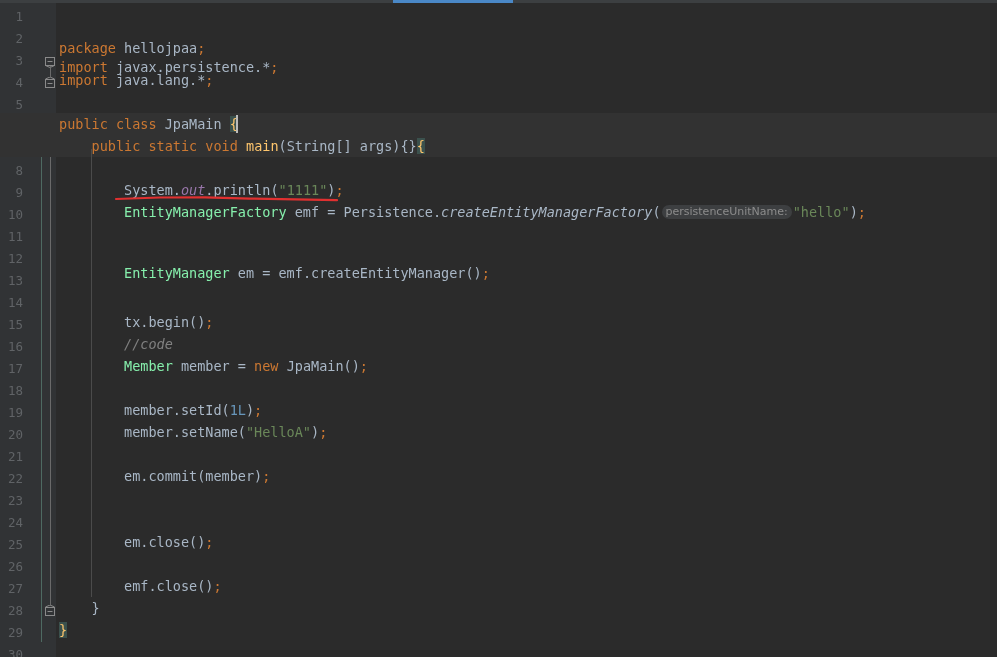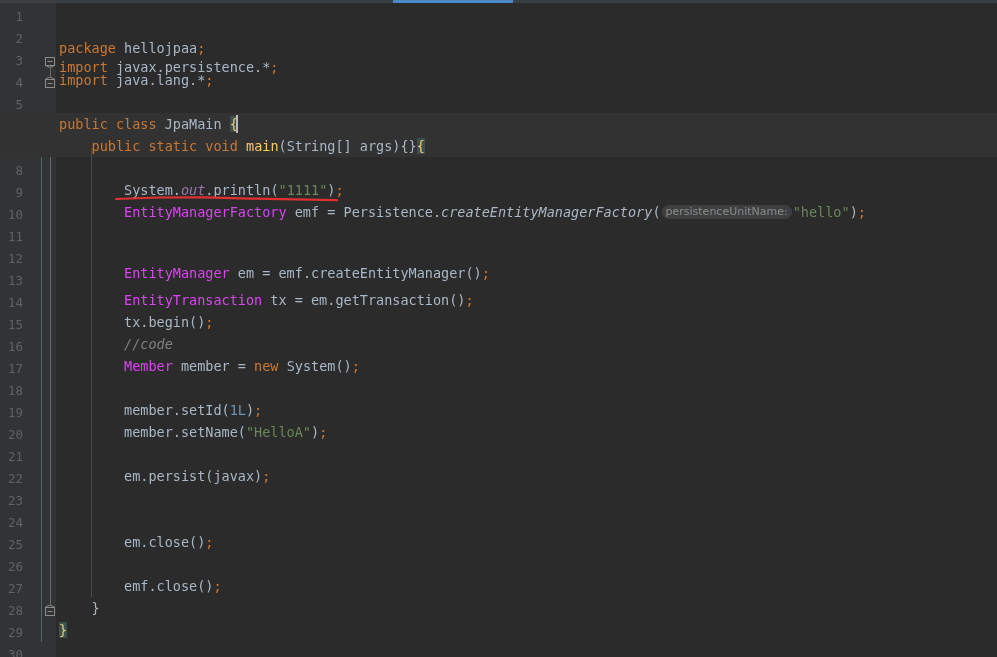--- a/index.html
+++ b/index.html
@@ -48,21 +48,21 @@
     color:#a9b7c6;
   }
   .line .txt{position:absolute;left:0;top:0;white-space:pre;}
   .caret-row{position:absolute;left:-56px;right:0;height:22px;background:#323232;}
 
   
   .indent-guide{position:absolute;width:1px;background:#4b4b4b;}
 
   
   .kw{color:#cc7832;}
-  .typ{color:#d946ef;}
+  .typ{color:#86efac;}
   .str{color:#6a8759;}       
   .num{color:#6897bb;}       
   .cmt{color:#808080;font-style:italic;}
   .fld{color:#9876aa;font-style:italic;}   
   .mthd-static{color:#a9b7c6;font-style:italic;}
   .punc{color:#a9b7c6;}
   .semi{color:#cc7832;}
   .ident{color:#a9b7c6;}
 
   
@@ -180,27 +180,26 @@
       <div class="caret-row" style="top: 132px;"></div>
       <div class="indent-guide" style="left: 35.2px; top: 146px; height: 448px;"></div>
       <div class="line" style="top: 0px;"><span class="txt" style="left: 3px; margin-top: 34px;"><span class="kw">package</span><span class="ident"> hellojpaa</span><span class="semi">;</span></span></div>
       <div class="line" style="top: 46px; margin-top: 7px;"><span class="txt" style="left: 3px;"><span class="kw">import</span><span class="ident"> javax.persistence.*</span><span class="semi">;</span></span></div>
       <div class="line" style="top: 66px;"><span class="txt" style="left: 3px;"><span class="kw">import</span><span class="ident"> java.lang.*</span><span class="semi">;</span></span></div>
       <div class="line" style="top: 132px;"><span class="txt" style="left: 3px;">    <span class="kw">public</span> <span class="kw">static</span> <span class="kw">void</span> <span style="color:#ffc66d">main</span><span class="punc">(String[] args)</span><span class="punc">{}</span><span class="brace-hl">{</span></span></div>
       <div class="line" style="top: 110px;"><span class="txt" style="left: 3px;"><span class="kw">public</span> <span class="kw">class</span> <span class="ident">JpaMain</span> <span class="brace-hl">{</span></span></div>
       <div class="line" style="top: 176px;"><span class="txt" style="left: 3px;">        <span class="ident">System</span><span class="punc">.</span><span class="fld">out</span><span class="punc">.</span><span class="ident">println</span><span class="punc">(</span><span class="str">"1111"</span><span class="punc">)</span><span class="semi">;</span></span></div>
       <div class="line" style="top: 198px;"><span class="txt" style="left: 3px;">        <span class="typ">EntityManagerFactory</span><span class="ident"> emf </span><span class="punc">= </span><span class="ident">Persistence</span><span class="punc">.</span><span class="mthd-static">createEntityManagerFactory</span><span class="punc">(</span><span class="phint">persistenceUnitName:</span><span class="str">"hello"</span><span class="punc">)</span><span class="semi">;</span></span></div>
       <div class="line" style="top: 242px; margin-top: 17px;"><span class="txt" style="left: 3px;">        <span class="typ">EntityManager</span><span class="ident"> em </span><span class="punc">= </span><span class="ident">emf</span><span class="punc">.</span><span class="ident">createEntityManager()</span><span class="semi">;</span></span></div>
-      <div class="line" style="top: 286px;"><span class="txt" style="left: 3px;">        <span class="typ">EntityTransaction</span><span class="ident"> tx </span><span class="punc">= </span><span class="ident">em</span><span class="punc">.</span><span class="ident">getTransaction()</span><span class="semi">;</span></span></div>
       <div class="line" style="top: 308px;"><span class="txt" style="left: 3px;">        <span class="ident">tx.begin()</span><span class="semi">;</span></span></div>
       <div class="line" style="top: 330px;"><span class="txt" style="left: 3px;">        <span class="cmt">//code</span></span></div>
-      <div class="line" style="top: 352px;"><span class="txt" style="left: 3px;">        <span class="typ">Member</span><span class="ident"> member </span><span class="punc">= </span><span class="kw">new</span><span class="ident"> System()</span><span class="semi">;</span></span></div>
+      <div class="line" style="top: 352px;"><span class="txt" style="left: 3px;">        <span class="typ">Member</span><span class="ident"> member </span><span class="punc">= </span><span class="kw">new</span><span class="ident"> JpaMain()</span><span class="semi">;</span></span></div>
       <div class="line" style="top: 396px;"><span class="txt" style="left: 3px;">        <span class="ident">member.setId(</span><span class="num">1L</span><span class="punc">)</span><span class="semi">;</span></span></div>
       <div class="line" style="top: 418px;"><span class="txt" style="left: 3px;">        <span class="ident">member.setName(</span><span class="str">"HelloA"</span><span class="punc">)</span><span class="semi">;</span></span></div>
-      <div class="line" style="top: 462px;"><span class="txt" style="left: 3px;">        <span class="ident">em.persist(javax)</span><span class="semi">;</span></span></div>
+      <div class="line" style="top: 462px;"><span class="txt" style="left: 3px;">        <span class="ident">em.commit(member)</span><span class="semi">;</span></span></div>
       <div class="line" style="top: 528px;"><span class="txt" style="left: 3px;">        <span class="ident">em.close()</span><span class="semi">;</span></span></div>
       <div class="line" style="top: 572px;"><span class="txt" style="left: 3px;">        <span class="ident">emf.close()</span><span class="semi">;</span></span></div>
       <div class="line" style="top: 594px;"><span class="txt" style="left: 3px;">    <span class="punc">}</span></span></div>
       <div class="line" style="top: 616px;"><span class="txt" style="left: 3px;"><span class="brace-hl">}</span></span></div>
       <div class="caret" style="left: 180.1px; top: 112px;"></div>
     </div>
 
   <svg id="annotation" width="997" height="657" style="left:0;top:0;">
     <path d="M 116 199 L 160 197.5 L 205 197.3 L 250 198.6 L 295 199.4 L 337 200.2" stroke="#e03030" stroke-width="2.2" fill="none" stroke-linecap="round"></path>
   </svg>

